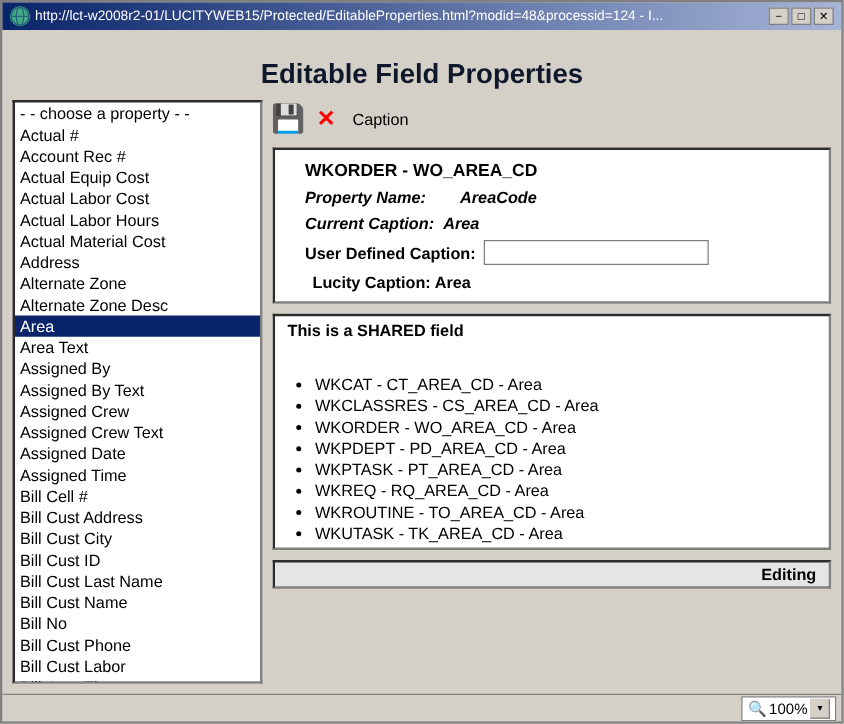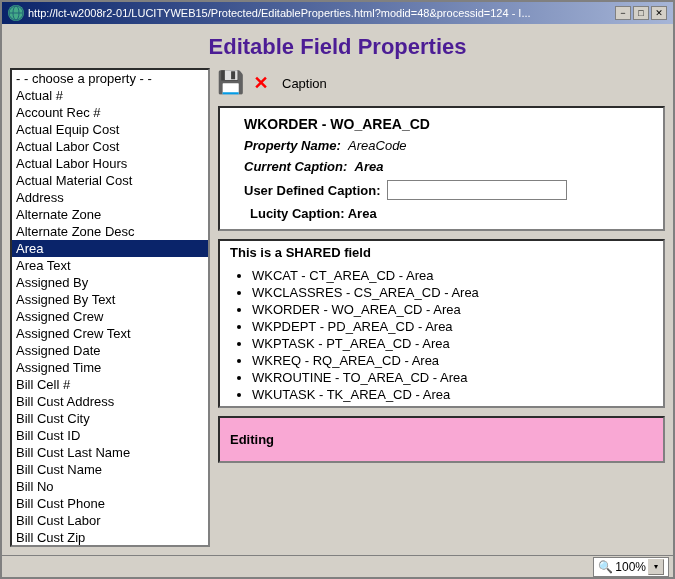--- a/index.html
+++ b/index.html
@@ -75,24 +75,25 @@
     .content-area {
       flex: 1;
       background: #d4d0c8;
       display: flex;
       flex-direction: column;
       overflow: hidden;
     }
 
     .page-title {
       text-align: center;
-      color: #4c1d95;
+      color: #0f172a;
       font-size: 22px;
       font-weight: bold;
       padding: 10px 0 8px 0;
+      margin-top: 12px;
     }
 
     .main-layout {
       display: flex;
       flex: 1;
       gap: 8px;
       padding: 0 8px 8px 8px;
       overflow: hidden;
     }
 
@@ -240,33 +241,35 @@
       color: #000;
       margin-bottom: 4px;
     }
 
     .shared-list {
       list-style: disc;
       padding-left: 22px;
       display: flex;
       flex-direction: column;
       gap: 2px;
+      margin-top: 20px;
     }
 
     .shared-list li {
       font-size: 13px;
       color: #000;
     }
 
     
     .editing-box {
-      background: #f9a8d4;
+      background: #e5e5e5;
       border: 2px inset #808080;
-      padding: 14px 10px;
-      flex-shrink: 0;
+      padding: 2px 10px;
+      flex-shrink: 0;
+      text-align: right;
     }
 
     .editing-title {
       font-size: 13px;
       font-weight: bold;
     }
 
     
     .status-bar {
       height: 22px;
@@ -391,21 +394,21 @@
           <button class="toolbar-btn" title="Cancel">
             <span class="cancel-icon" style="color:red;font-size:18px;font-weight:bold;">✕</span>
           </button>
           <span class="caption-label">Caption</span>
         </div>
 
         <div class="caption-box">
           <div class="caption-box-title">WKORDER - WO_AREA_CD</div>
           <div class="prop-line">
             <span style="font-style: italic; font-weight: bold;">Property Name:</span>
-            &nbsp;<span style="font-style: italic; font-weight: normal;">AreaCode</span>
+            &nbsp;<span style="font-style: italic; font-weight: bold; margin-left: 20px;">AreaCode</span>
           </div>
           <div class="prop-line">
             <span style="font-style: italic; font-weight: bold;">Current Caption:</span>
             &nbsp;<span style="font-style: italic; font-weight: bold;">Area</span>
           </div>
           <div class="user-defined-row">
             <span class="user-defined-label">User Defined Caption:</span>
             <input class="user-defined-input" type="text" value="" style="">
           </div>
           <div class="lucity-caption-row">Lucity Caption: Area</div>

